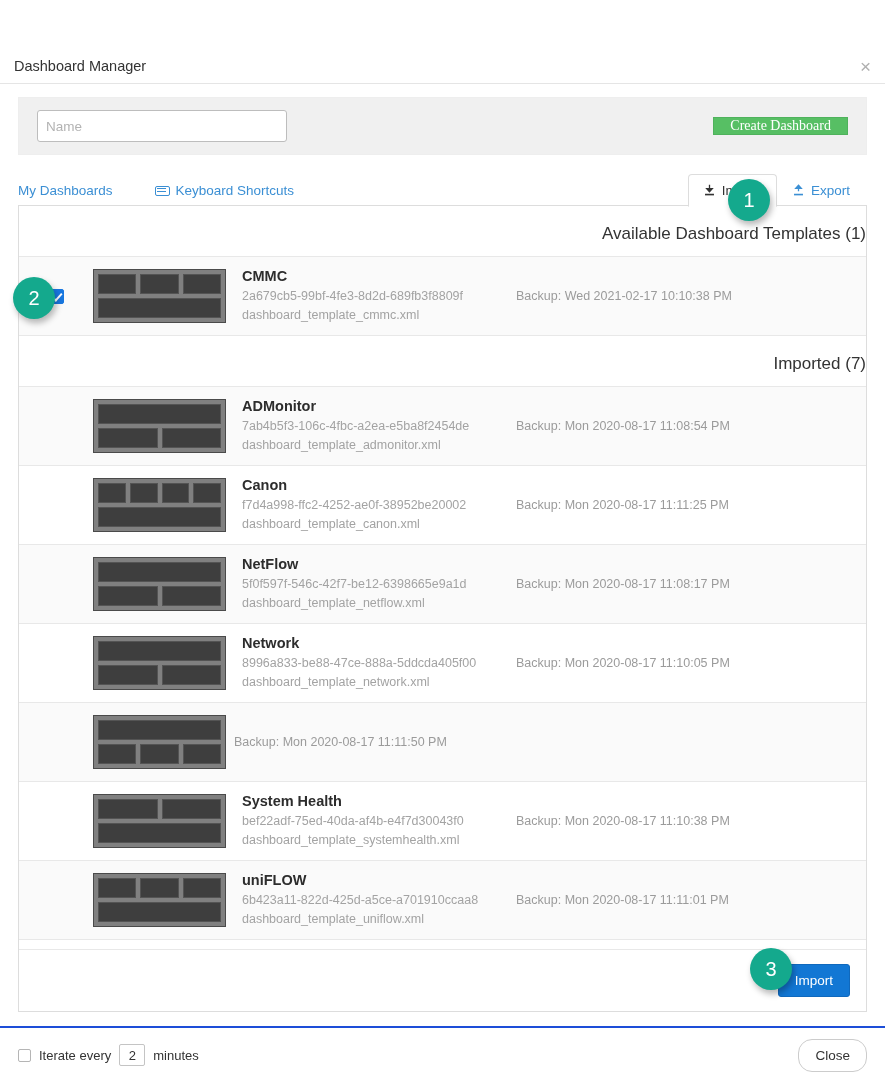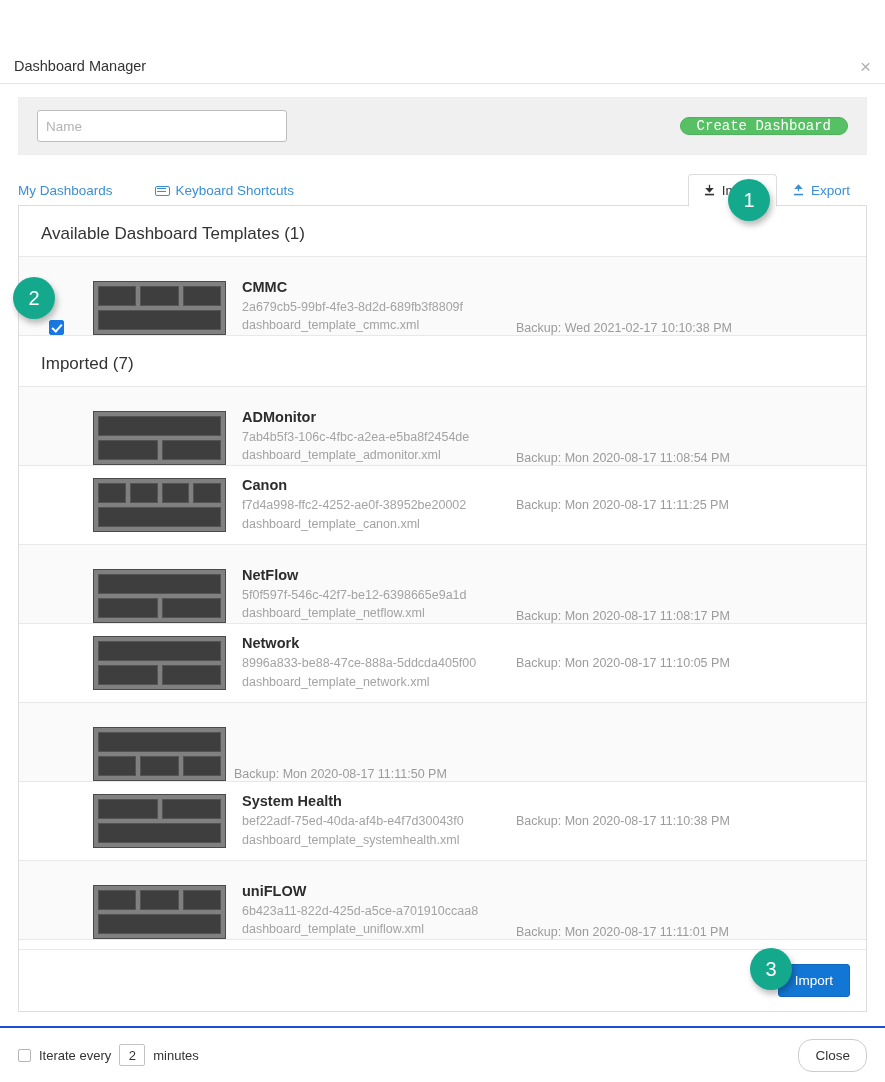--- a/index.html
+++ b/index.html
@@ -50,23 +50,23 @@
     color: #333;
     font-family: "Liberation Sans", sans-serif;
   }
   .name-input::placeholder { color: #b3b3b3; }
   .btn-create {
     background: #57bf64;
     border: 1px solid #4fb25c;
     color: #fff;
     font-size: 14px;
     padding: 0 16px;
-    border-radius: 10px;
+    border-radius: 0;
     cursor: pointer;
-    font-family: Liberation Mono, monospace;
+    font-family: Liberation Serif, serif;
   }
 
   
   .tabs-row {
     margin: 18px 18px 0 18px;
     height: 33px;
     display: flex; align-items: flex-end;
     position: relative;
     border-bottom: 1px solid #dddddd;
   }
@@ -117,31 +117,32 @@
     border-top: none;
     background: #fff;
     height: 806px;
     position: relative;
   }
   .section-title {
     font-size: 17px; color: #333;
     padding: 18px 0 12px 22px;
     font-weight: normal;
     margin: 0;
+    text-align: right;
   }
 
   .list { border-top: 1px solid #e8e8e8; }
   .row {
     display: flex; align-items: center;
     border-bottom: 1px solid #e8e8e8;
     height: 79px;
     padding: 0 16px 0 0;
     background: #fff;
   }
-  .row.alt { background: #fafafa; align-items: flex-end; }
+  .row.alt { background: #fafafa; }
   .row-check {
     width: 74px; display: flex; justify-content: center; align-items: center;
     flex: none;
   }
   .chk {
     width: 15px; height: 15px; border-radius: 2px;
     border: 1px solid #bcbcbc; background: #fff;
     display:block; position: relative; cursor: pointer;
   }
   .chk.checked { background: #1877e0; border-color: #1877e0; }

